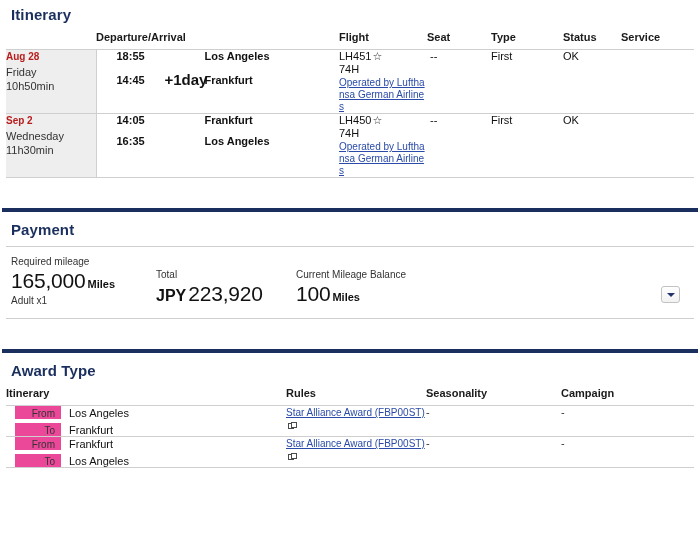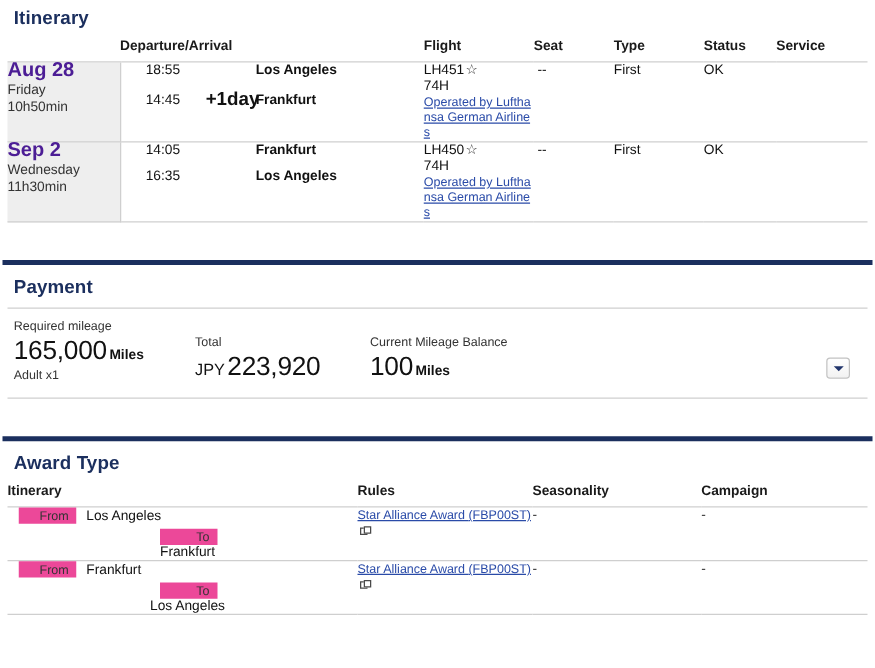--- a/index.html
+++ b/index.html
@@ -72,43 +72,43 @@
   .col-status   { width: 58px; }
   .col-service  { width: 73px; }
 
   td.date-cell {
     background: #eeeeee;
     border-right: 1px solid #cfcfcf;
     padding: 10px 0 14px 11px;
     line-height: 14px;
   }
   .date-big {
-    font-size: 16px;
-    font-weight: bold;
-    color: #4c1d95;
+    font-size: 10px;
+    font-weight: bold;
+    color: #b91c1c;
     display: block;
     margin-bottom: 1px;
   }
   .date-sub {
     font-size: 11px;
     color: #333333;
     display: block;
   }
 
   td.deparr-cell { padding: 22px 0 14px 0; }
   .leg-row {
     display: flex;
     align-items: baseline;
     margin-bottom: 9px;
   }
   .leg-row:last-child { margin-bottom: 0; align-items: center; }
   .leg-time {
     width: 48px;
     font-size: 11px;
-    font-weight: normal;
+    font-weight: bold;
     color: #111111;
     padding-left: 20px;
     flex: none;
   }
   .leg-offset {
     width: 40px;
     font-size: 15px;
     font-weight: bold;
     color: #111111;
     flex: none;
@@ -190,22 +190,22 @@
     font-size: 21px;
     font-weight: normal;
     letter-spacing: -0.2px;
   }
   .pay-unit {
     font-size: 11px;
     font-weight: bold;
     margin-left: 2px;
   }
   .pay-cur {
-    font-size: 13px;
-    font-weight: normal;
+    font-size: 16px;
+    font-weight: bold;
     margin-right: 2px;
   }
   .pay-note {
     font-size: 10px;
     color: #333333;
     display: block;
     margin-top: 2px;
   }
   .dropdown-btn {
     position: absolute;
@@ -240,21 +240,21 @@
   .aw-col-camp   { width: 133px; }
 
   td.aw-itin {
     padding: 8px 0 8px 0;
   }
   .fromto-row {
     display: flex;
     align-items: center;
     margin-bottom: 4px;
   }
-  .fromto-row:last-child { margin-bottom: 0; flex-direction: column; }
+  .fromto-row:last-child { margin-bottom: 0; }
   .ft-chip {
     width: 46px;
     background: #ec4899;
     color: #333333;
     font-size: 10px;
     text-align: right;
     padding: 2px 6px 0 0;
     margin-left: 9px;
     flex: none;
     box-sizing: border-box;

